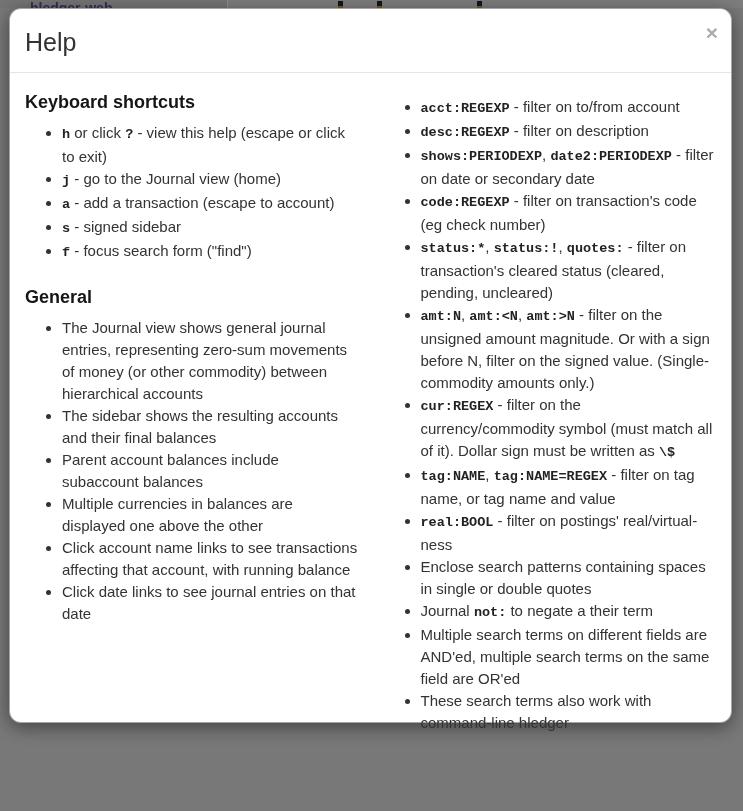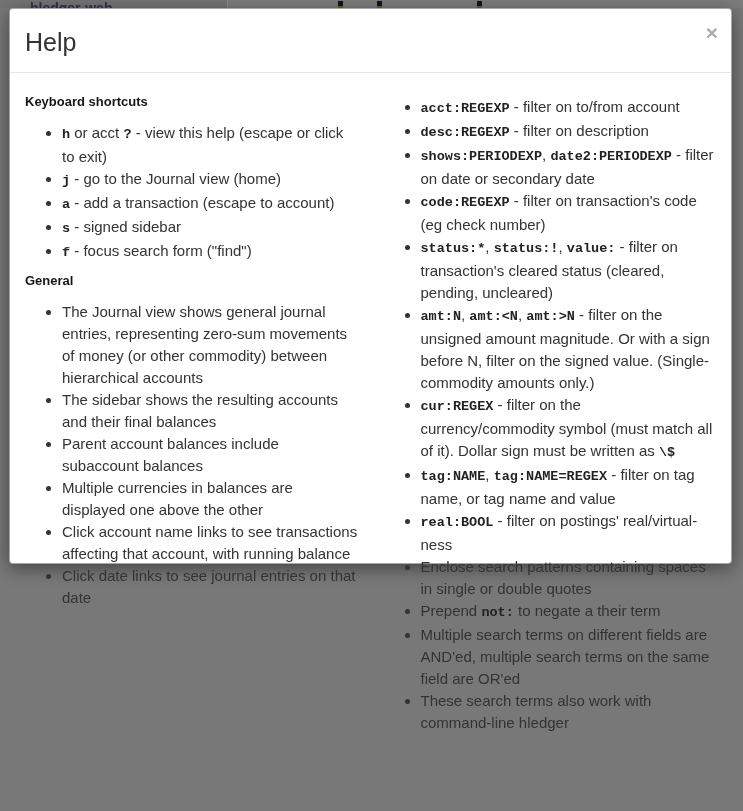--- a/index.html
+++ b/index.html
@@ -24,23 +24,23 @@
     color:#3b2b52;text-decoration:none;line-height:14px;white-space:nowrap;
   }
   .frag{
     position:absolute;top:1px;width:5px;height:7px;background:#15151d;
     border-bottom:2px solid #7a5a28;box-sizing:border-box;
   }
   .frag.f1{left:338px;} .frag.f2{left:377px;} .frag.f3{left:477px;}
 
   
   .modal-dialog{
-    position:absolute;left:9px;top:8px;width:723px;height:556px;
+    position:absolute;left:9px;top:8px;width:723px;height:715px;
     box-sizing:border-box;background:#ffffff;
-    border:1px solid rgba(0,0,0,0.35);border-radius:4px;
+    border:1px solid rgba(0,0,0,0.35);border-radius:12px;
     box-shadow:0 4px 18px rgba(0,0,0,0.45);
   }
   .modal-header{
     position:relative;padding:17px 20px 14px 15px;
     border-bottom:1px solid #e5e5e5;
   }
   .modal-title{
     margin:0;font-size:25px;font-weight:400;color:#333;line-height:32px;
   }
   .close-btn{
@@ -48,23 +48,23 @@
     background:none;border:none;padding:0;cursor:pointer;
     font-family:"Liberation Sans", sans-serif;
     font-size:21px;font-weight:bold;line-height:1;color:#ababab;
   }
   .modal-body{
     padding:14px 15px 20px 15px;
     display:flex;gap:26px;
   }
   .col{flex:1;min-width:0;}
   .section-heading{
-    margin:4px 0 0;font-size:13px;font-weight:bold;color:#161616;line-height:22px;
+    margin:4px 0 0;font-size:18px;font-weight:bold;color:#161616;line-height:22px;
   }
-  .section-heading:not(:first-child){margin-top:6px;}
+  .section-heading:not(:first-child){margin-top:22px;}
   .help-list{
     margin:9px 0 0;padding:0 0 0 37px;list-style:disc;
   }
   .help-list li{
     font-size:15px;line-height:22px;color:#333;
   }
   .help-list code{
     font-family:"Liberation Mono", monospace;
     font-weight:bold;font-size:13.5px;color:#222;
   }
@@ -83,21 +83,21 @@
 
 <div class="modal-dialog">
   <div class="modal-header">
     <h2 class="modal-title">Help</h2>
     <button class="close-btn">×</button>
   </div>
   <div class="modal-body">
     <div class="col" id="col-left">
         <h4 class="section-heading">Keyboard shortcuts</h4>
         <ul class="help-list">
-          <li><code>h</code><span> or acct </span><code>?</code><span> - view this help (escape or click to exit)</span></li>
+          <li><code>h</code><span> or click </span><code>?</code><span> - view this help (escape or click to exit)</span></li>
           <li><code>j</code><span> - go to the Journal view (home)</span></li>
           <li><code>a</code><span> - add a transaction (escape to account)</span></li>
           <li><code>s</code><span> - signed sidebar</span></li>
           <li><code>f</code><span> - focus search form ("find")</span></li>
         </ul>
         <h4 class="section-heading">General</h4>
         <ul class="help-list">
           <li><span>The Journal view shows general journal entries, representing zero-sum movements of money (or other commodity) between hierarchical accounts</span></li>
           <li><span>The sidebar shows the resulting accounts and their final balances</span></li>
           <li><span>Parent account balances include subaccount balances</span></li>
@@ -105,25 +105,25 @@
           <li><span>Click account name links to see transactions affecting that account, with running balance</span></li>
           <li><span>Click date links to see journal entries on that date</span></li>
         </ul>
       </div>
     <div class="col" id="col-right">
         <ul class="help-list">
           <li><code>acct:REGEXP</code><span> - filter on to/from account</span></li>
           <li><code>desc:REGEXP</code><span> - filter on description</span></li>
           <li><code>shows:PERIODEXP</code><span>, </span><code>date2:PERIODEXP</code><span> - filter on date or secondary date</span></li>
           <li><code>code:REGEXP</code><span> - filter on transaction's code (eg check number)</span></li>
-          <li><code>status:*</code><span>, </span><code>status:!</code><span>, </span><code>value:</code><span> - filter on transaction's cleared status (cleared, pending, uncleared)</span></li>
+          <li><code>status:*</code><span>, </span><code>status:!</code><span>, </span><code>quotes:</code><span> - filter on transaction's cleared status (cleared, pending, uncleared)</span></li>
           <li><code>amt:N</code><span>, </span><code>amt:&lt;N</code><span>, </span><code>amt:&gt;N</code><span> - filter on the unsigned amount magnitude. Or with a sign before N, filter on the signed value. (Single-commodity amounts only.)</span></li>
           <li><code>cur:REGEX</code><span> - filter on the currency/commodity symbol (must match all of it). Dollar sign must be written as </span><code>\$</code></li>
           <li><code>tag:NAME</code><span>, </span><code>tag:NAME=REGEX</code><span> - filter on tag name, or tag name and value</span></li>
           <li><code>real:BOOL</code><span> - filter on postings' real/virtual-ness</span></li>
           <li><span>Enclose search patterns containing spaces in single or double quotes</span></li>
-          <li><span>Prepend </span><code>not:</code><span> to negate a their term</span></li>
+          <li><span>Journal </span><code>not:</code><span> to negate a their term</span></li>
           <li><span>Multiple search terms on different fields are AND'ed, multiple search terms on the same field are OR'ed</span></li>
           <li><span>These search terms also work with command-line hledger</span></li>
         </ul>
       </div>
   </div>
 </div>
 
 </body></html>

